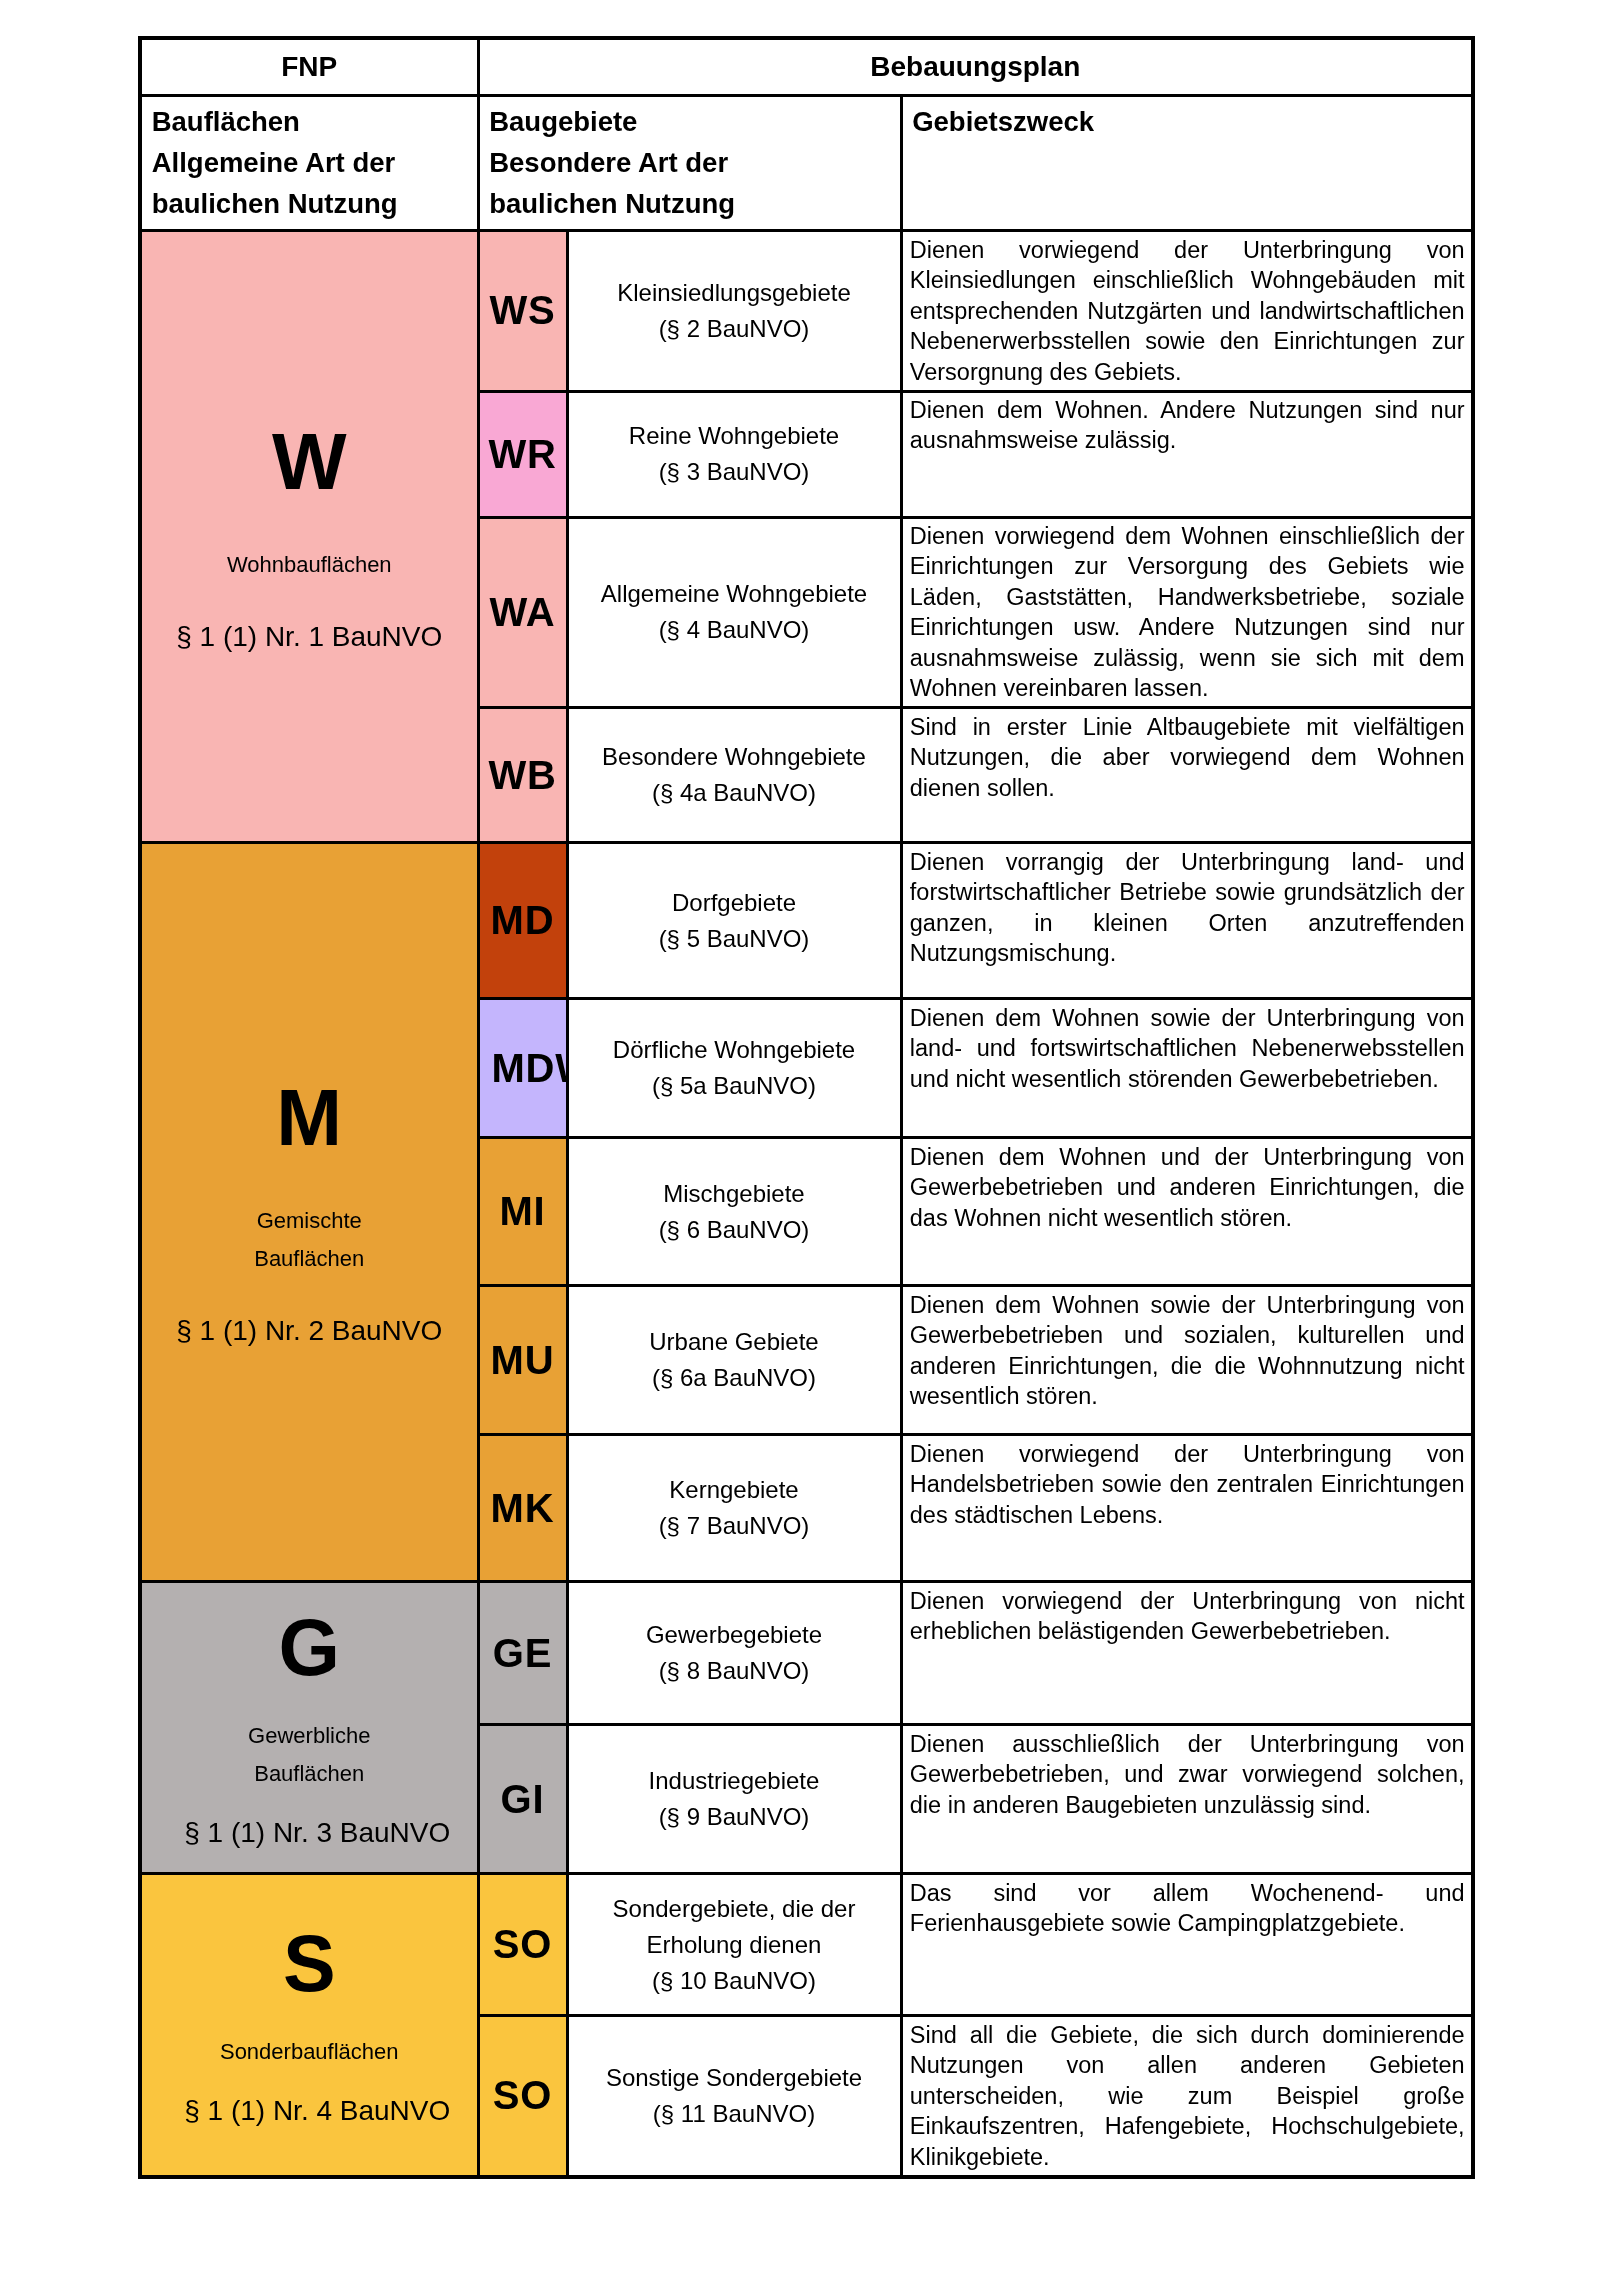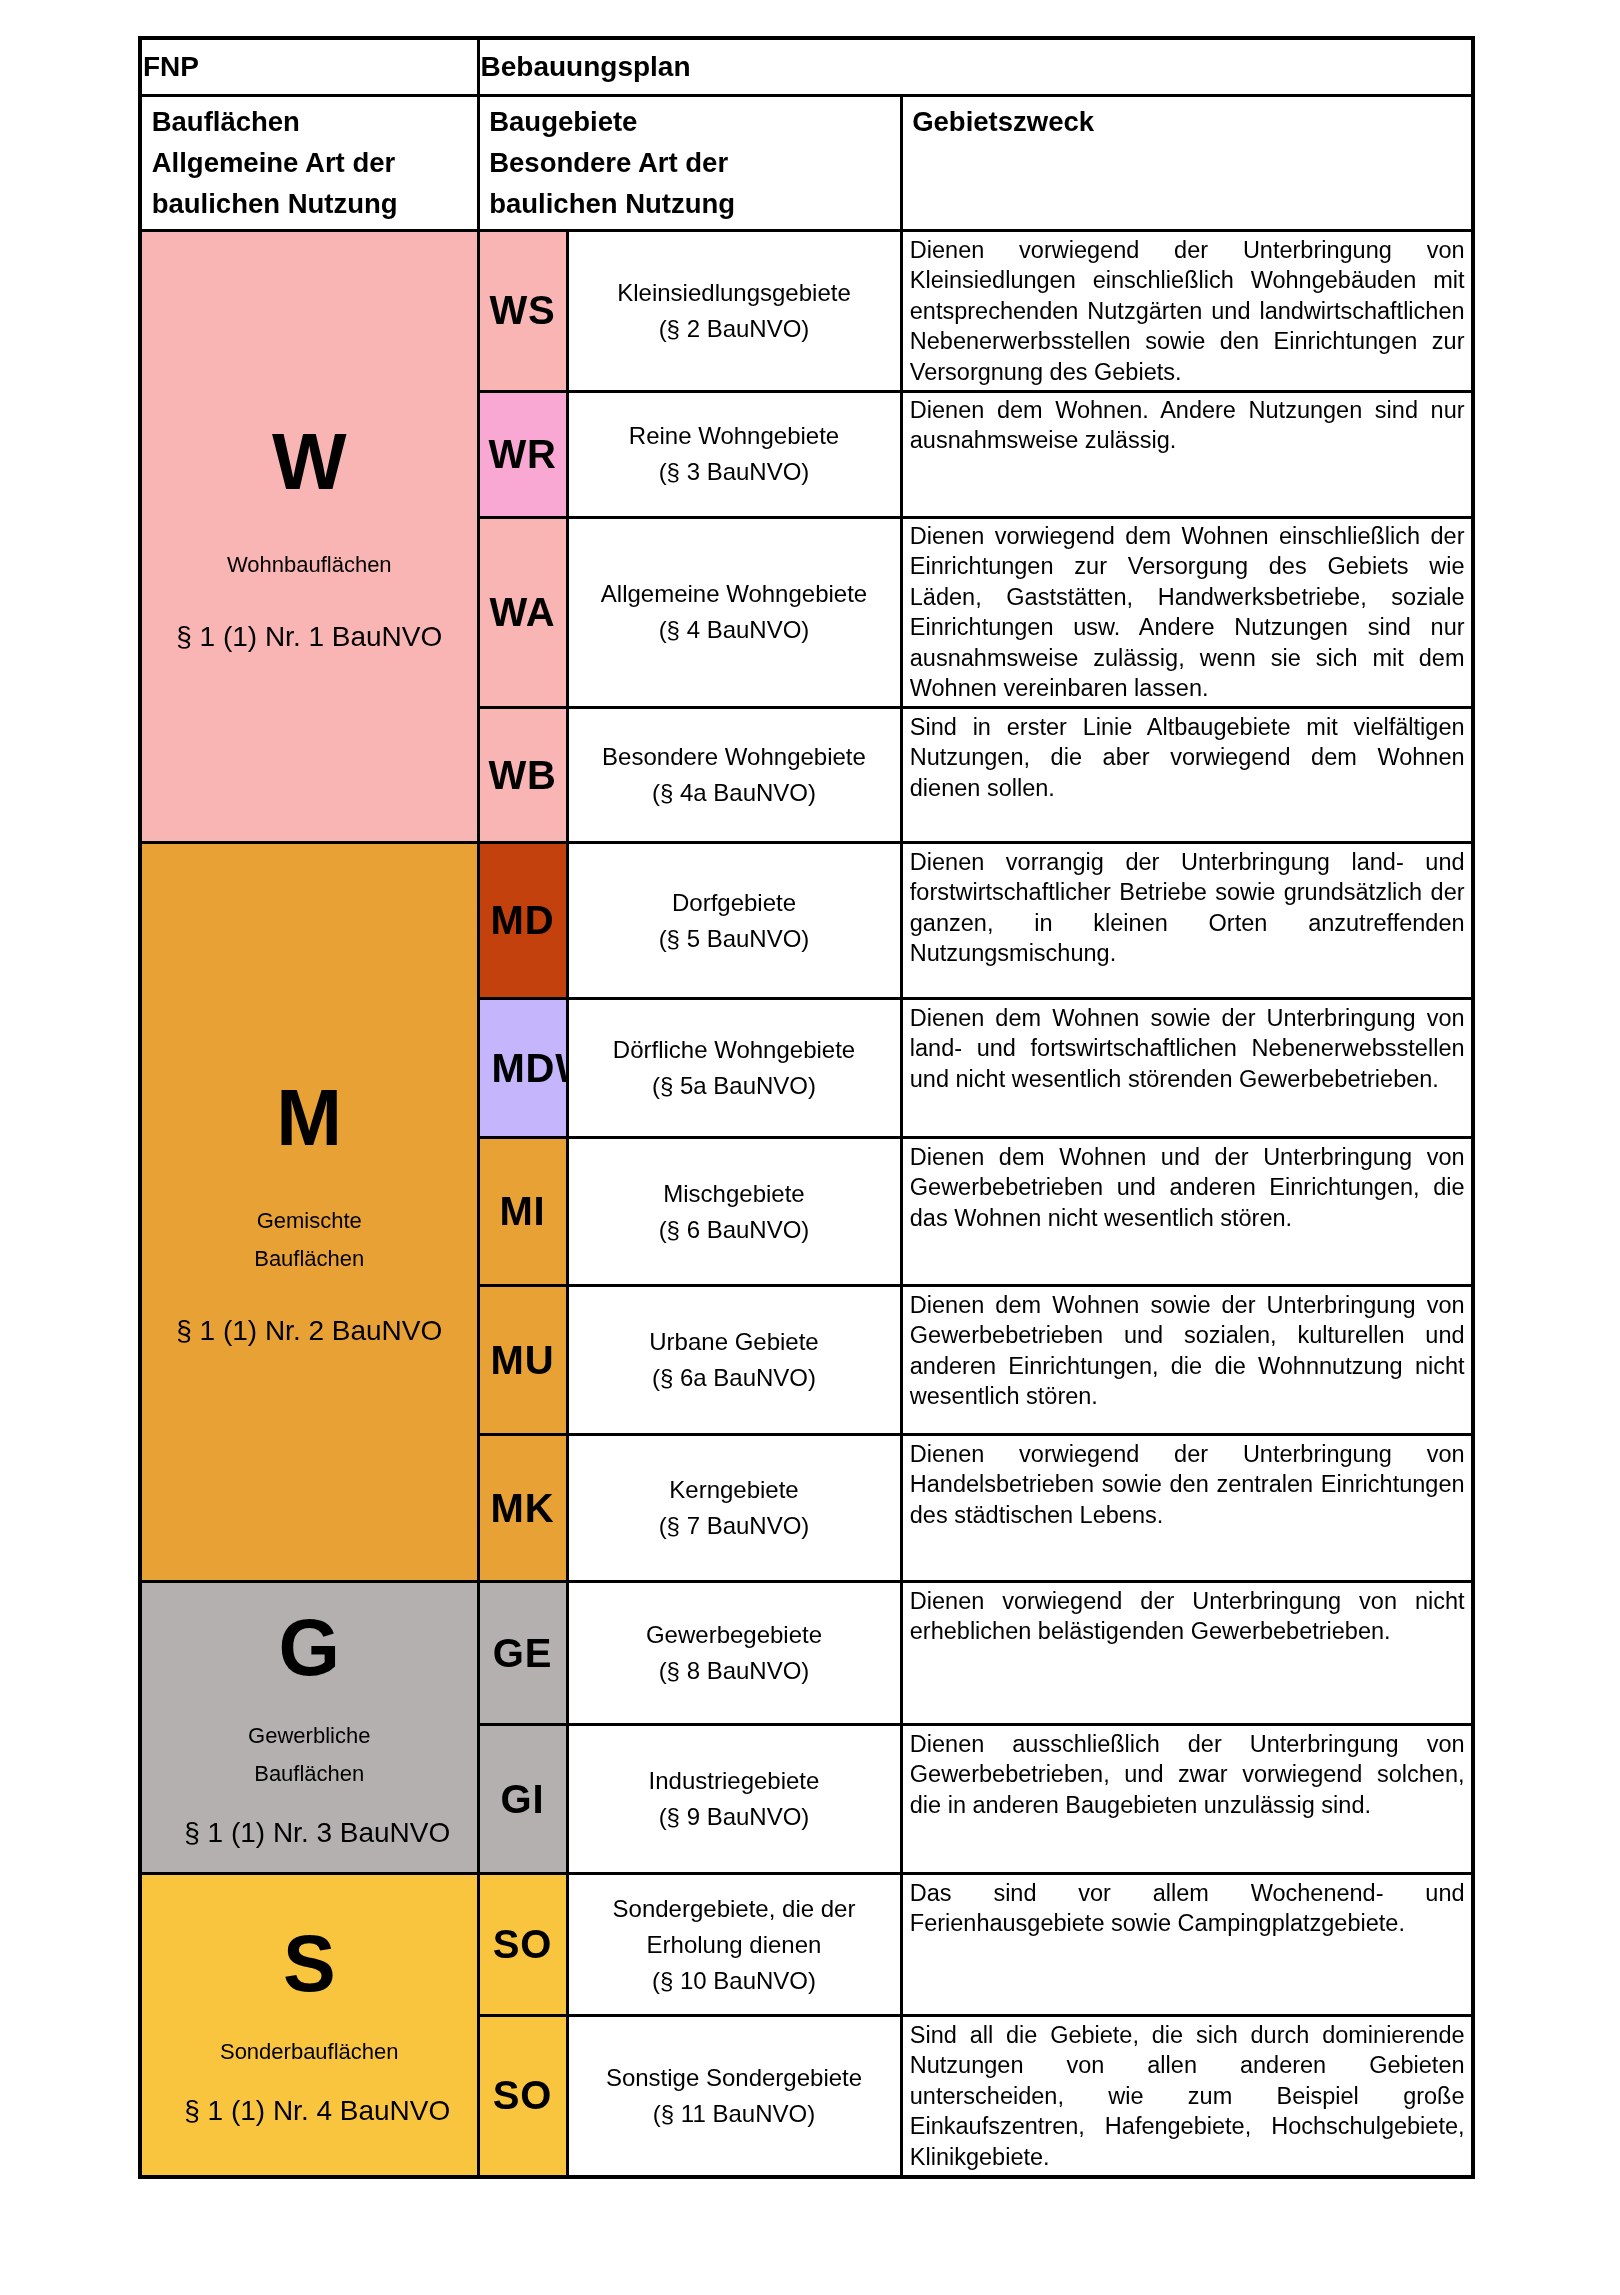--- a/index.html
+++ b/index.html
@@ -5,21 +5,21 @@
   html,body{margin:0;padding:0;background:#ffffff;}
   body{width:1621px;height:2295px;font-family:"Liberation Sans",sans-serif;color:#000;}
   .sheet{position:relative;width:1621px;height:2295px;background:#fff;overflow:hidden;}
   table.zoning{
     position:absolute;left:138px;top:36px;width:1333px;
     border-collapse:collapse;table-layout:fixed;
     border:4.9px solid #000;
   }
   td{border:3.2px solid #000;overflow:hidden;}
   
-  td.hdr-center{font-weight:bold;font-size:28px;vertical-align:middle;}
+  td.hdr-center{font-weight:bold;font-size:28px;text-align:center;vertical-align:middle;}
   td.hdr-left{font-weight:bold;font-size:27.5px;line-height:41px;text-align:left;
               vertical-align:top;padding:4.9px 9.7px;white-space:pre-line;}
   
   td.group{text-align:center;vertical-align:middle;padding:0;}
   .glet{font-size:79px;font-weight:bold;line-height:1.05;}
   .gname{font-size:22px;line-height:38px;white-space:pre-line;margin-top:42px;}
   .gref{font-size:28px;margin-top:37px;}
   .tight .gname{margin-top:27.5px;}
   .tight .gref{margin-top:24px;padding-left:16px;}
   

